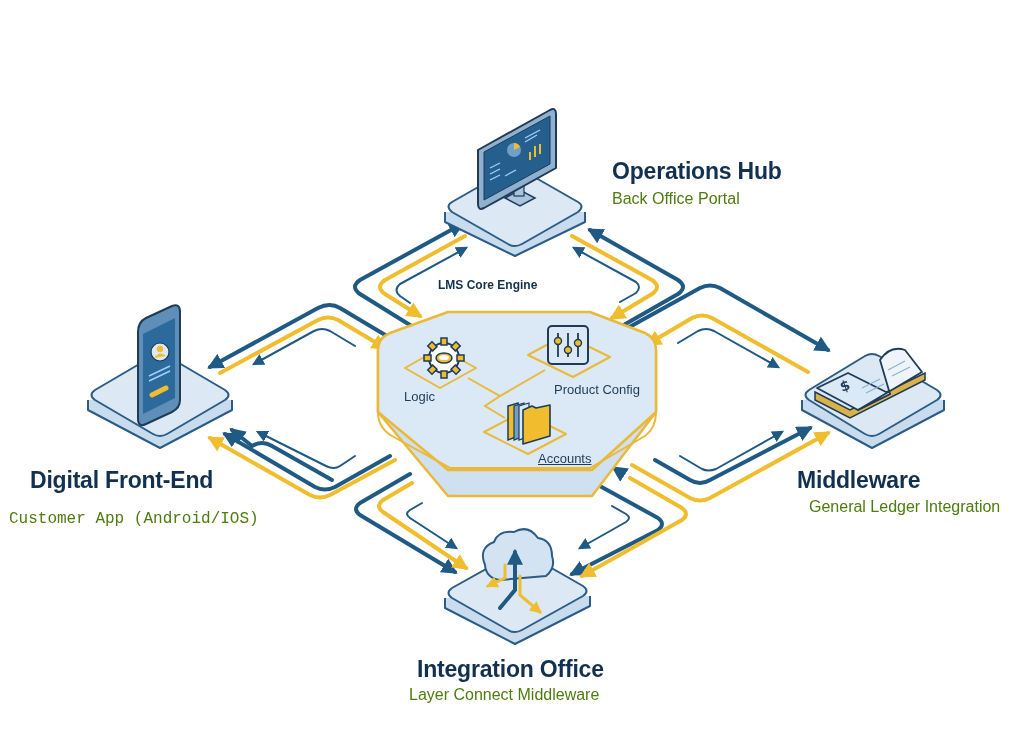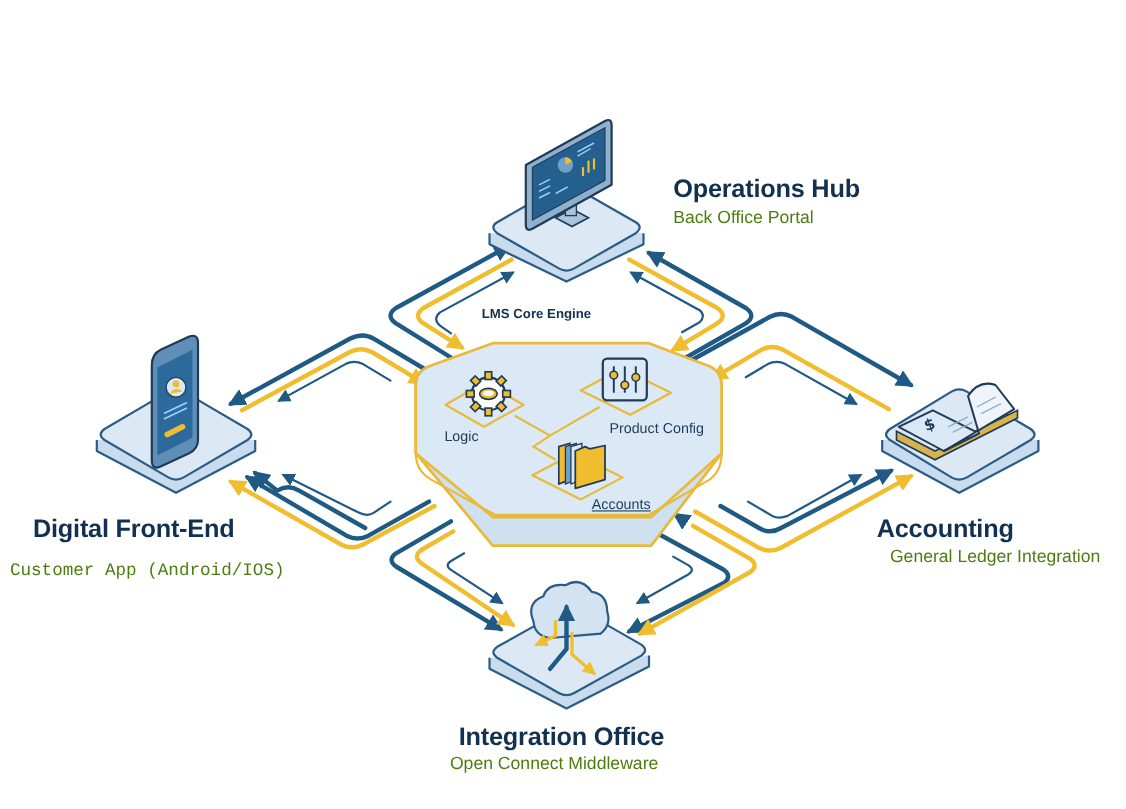--- a/index.html
+++ b/index.html
@@ -190,17 +190,17 @@
 <div class="lbl inner" style="left:404px; top:389px;">Logic</div>
 <div class="lbl inner" style="left:554px; top:382px;">Product Config</div>
 <div class="lbl inner" style="left:538px; top:451px;text-decoration:underline;">Accounts</div>
 
 <div class="lbl title" style="left:612px; top:158px;">Operations Hub</div>
 <div class="lbl sub" style="left:612px; top:190px;">Back Office Portal</div>
 
 <div class="lbl title" style="left:30px; top:467px;">Digital Front-End</div>
 <div class="lbl sub" style="left:9px; top:510px;font-family:Liberation Mono, monospace;">Customer App (Android/IOS)</div>
 
-<div class="lbl title" style="left:797px; top:467px;">Accounting</div>
+<div class="lbl title" style="left:797px; top:467px;">Middleware</div>
 <div class="lbl sub" style="left:797px; top:498px;margin-left:12px;">General Ledger Integration</div>
 
 <div class="lbl title" style="left:417px; top:656px;">Integration Office</div>
-<div class="lbl sub" style="left:409px; top:686px;">Open Connect Middleware</div>
+<div class="lbl sub" style="left:409px; top:686px;">Layer Connect Middleware</div>
 
 </body></html>

